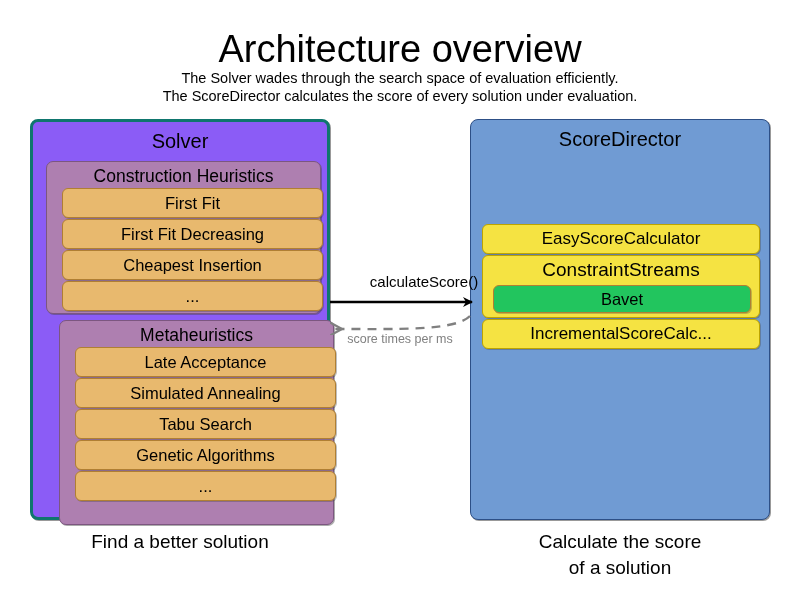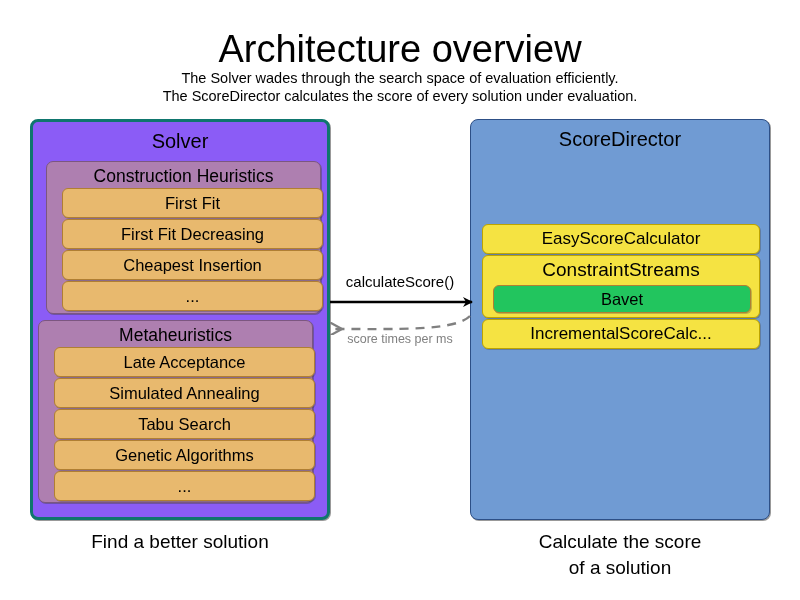--- a/index.html
+++ b/index.html
@@ -101,24 +101,24 @@
     line-height: 23px;
     color: #000;
   }
   .group-ch {
     left: 13px;
     top: 39px;
     width: 275px;
     height: 153px;
   }
   .group-mh {
-    left: 5px;
+    left: 26px;
     top: 198px;
     width: 275px;
-    height: 183px;
+    height: 205px;
   }
 
   
   .item {
     position: absolute;
     box-sizing: border-box;
     border-radius: 6px;
     text-align: center;
     font-size: 16.5px;
     line-height: 28px;
@@ -190,20 +190,21 @@
     position: absolute;
     font-size: 15px;
     line-height: 19px;
     color: #000;
     text-align: center;
   }
   .label-calc {
     left: 330px;
     top: 272px;
     width: 140px;
+    padding-left: 24px;
   }
   .label-many {
     left: 330px;
     top: 330px;
     width: 140px;
     font-size: 12.5px;
     color: #808080;
   }
 
   

